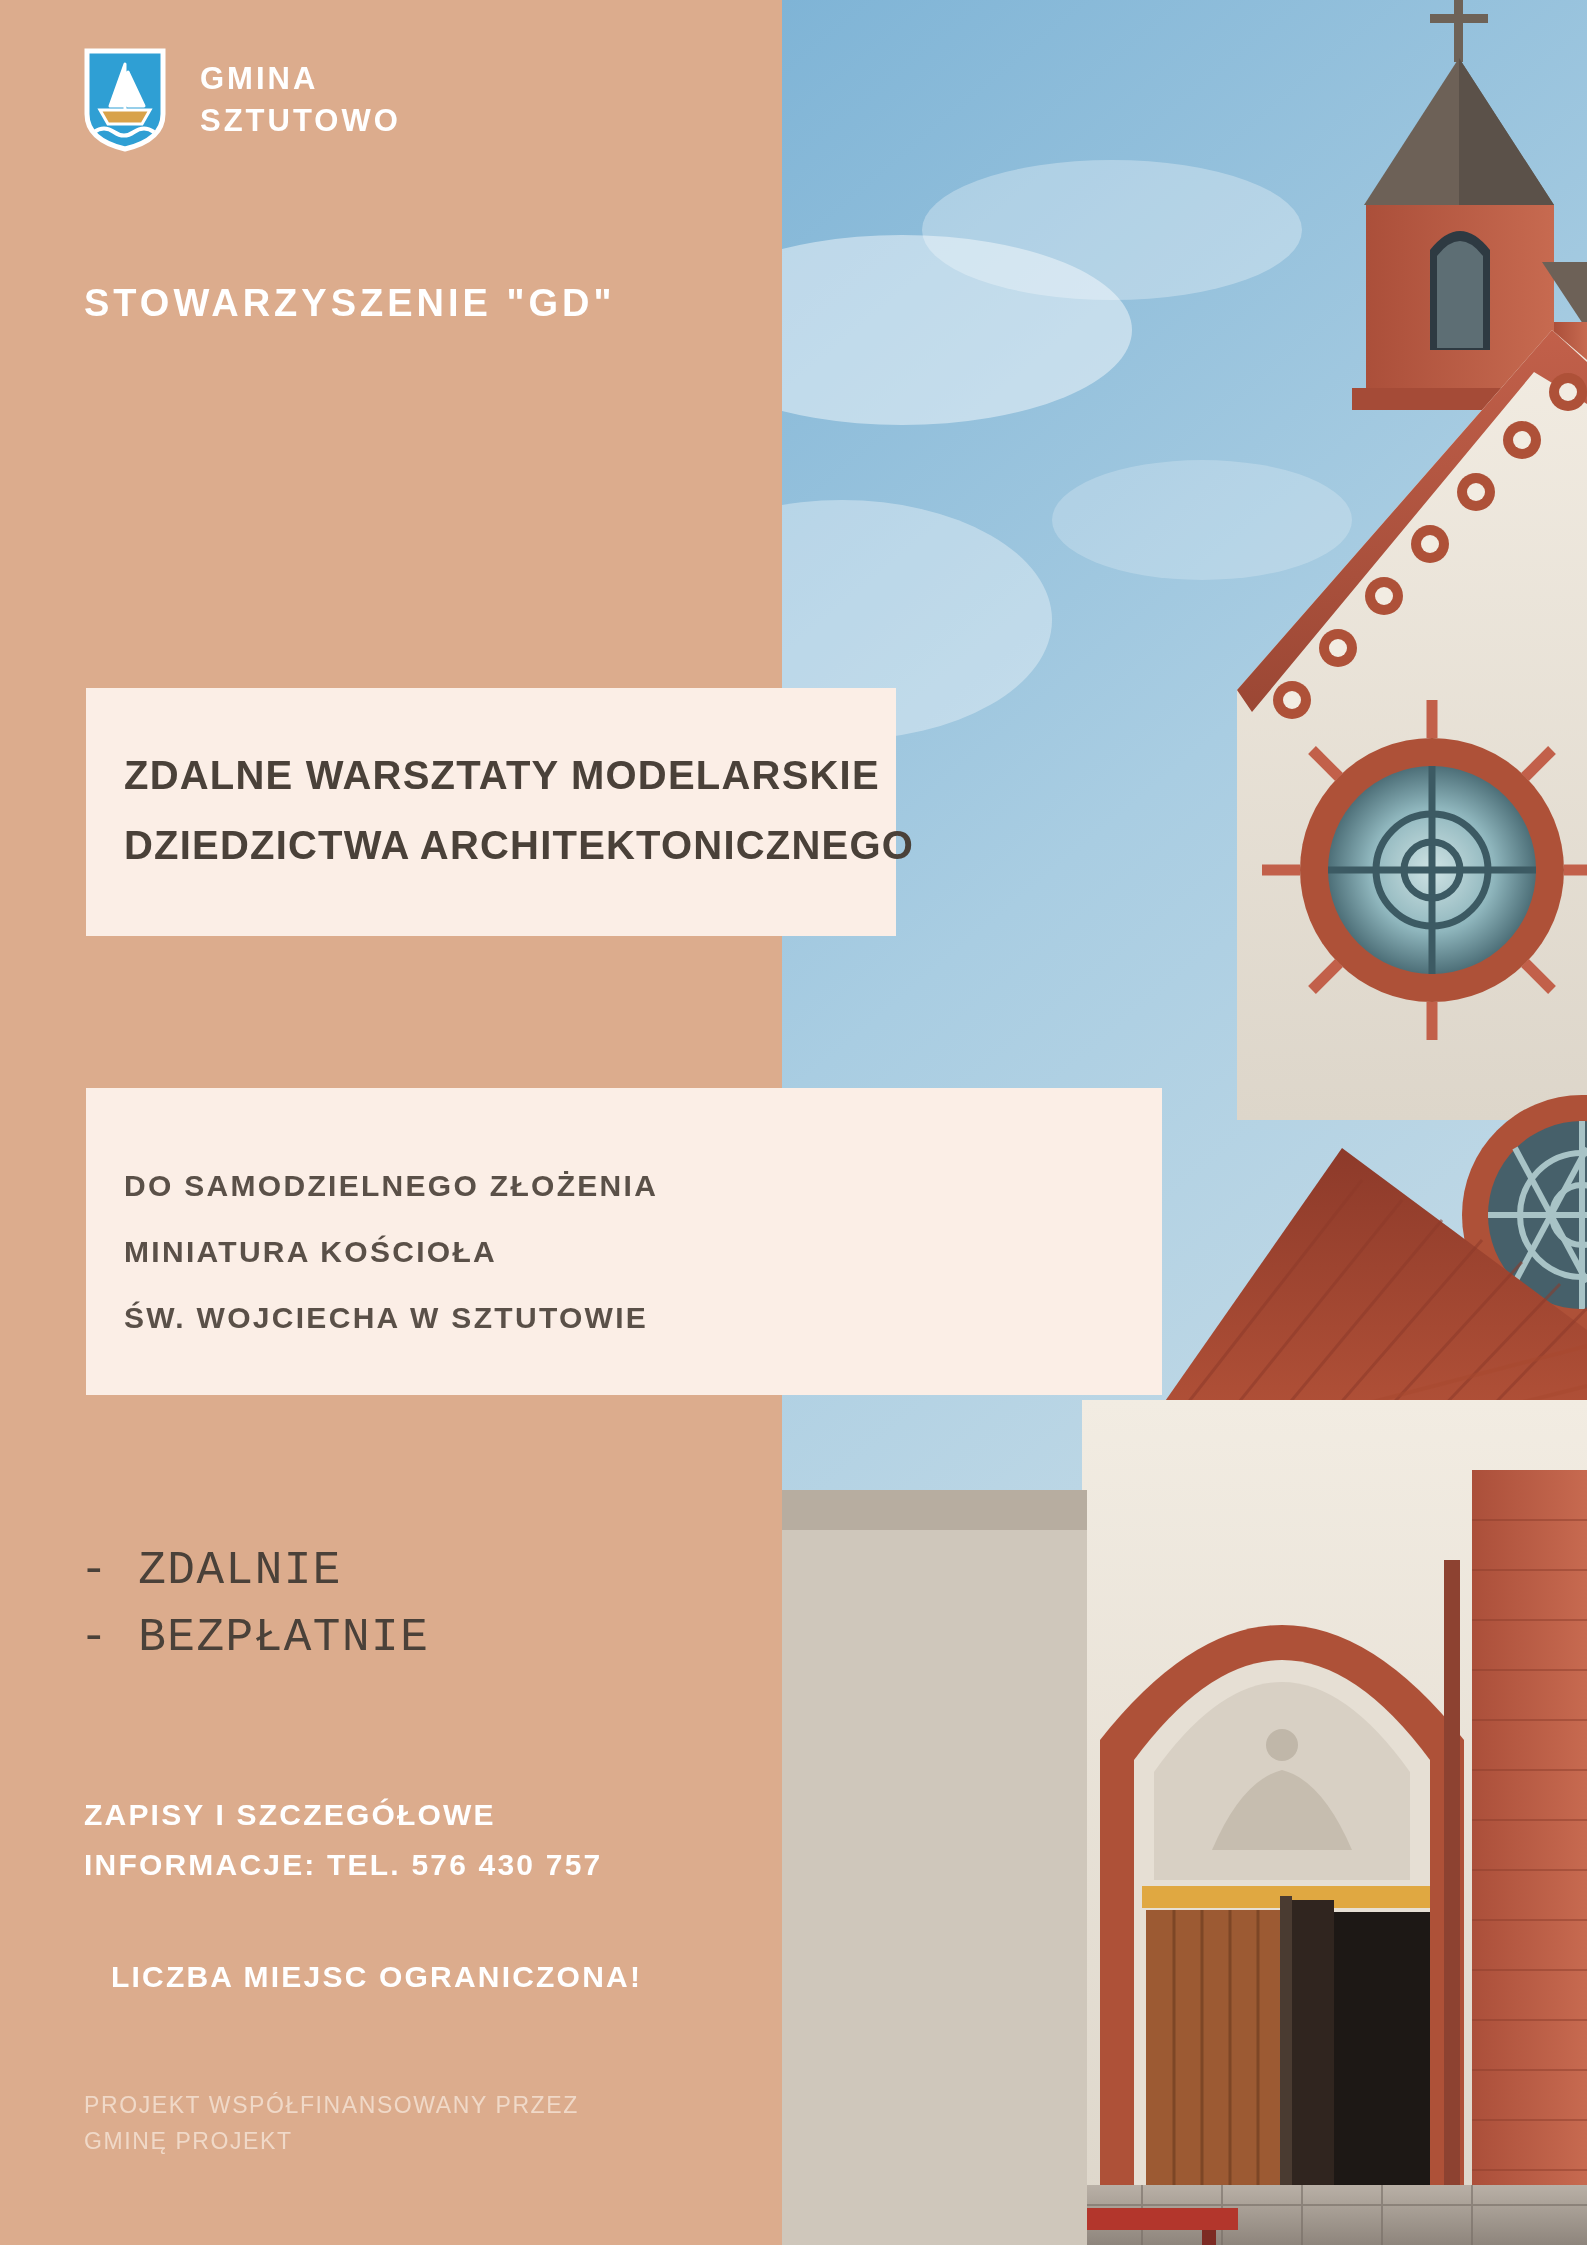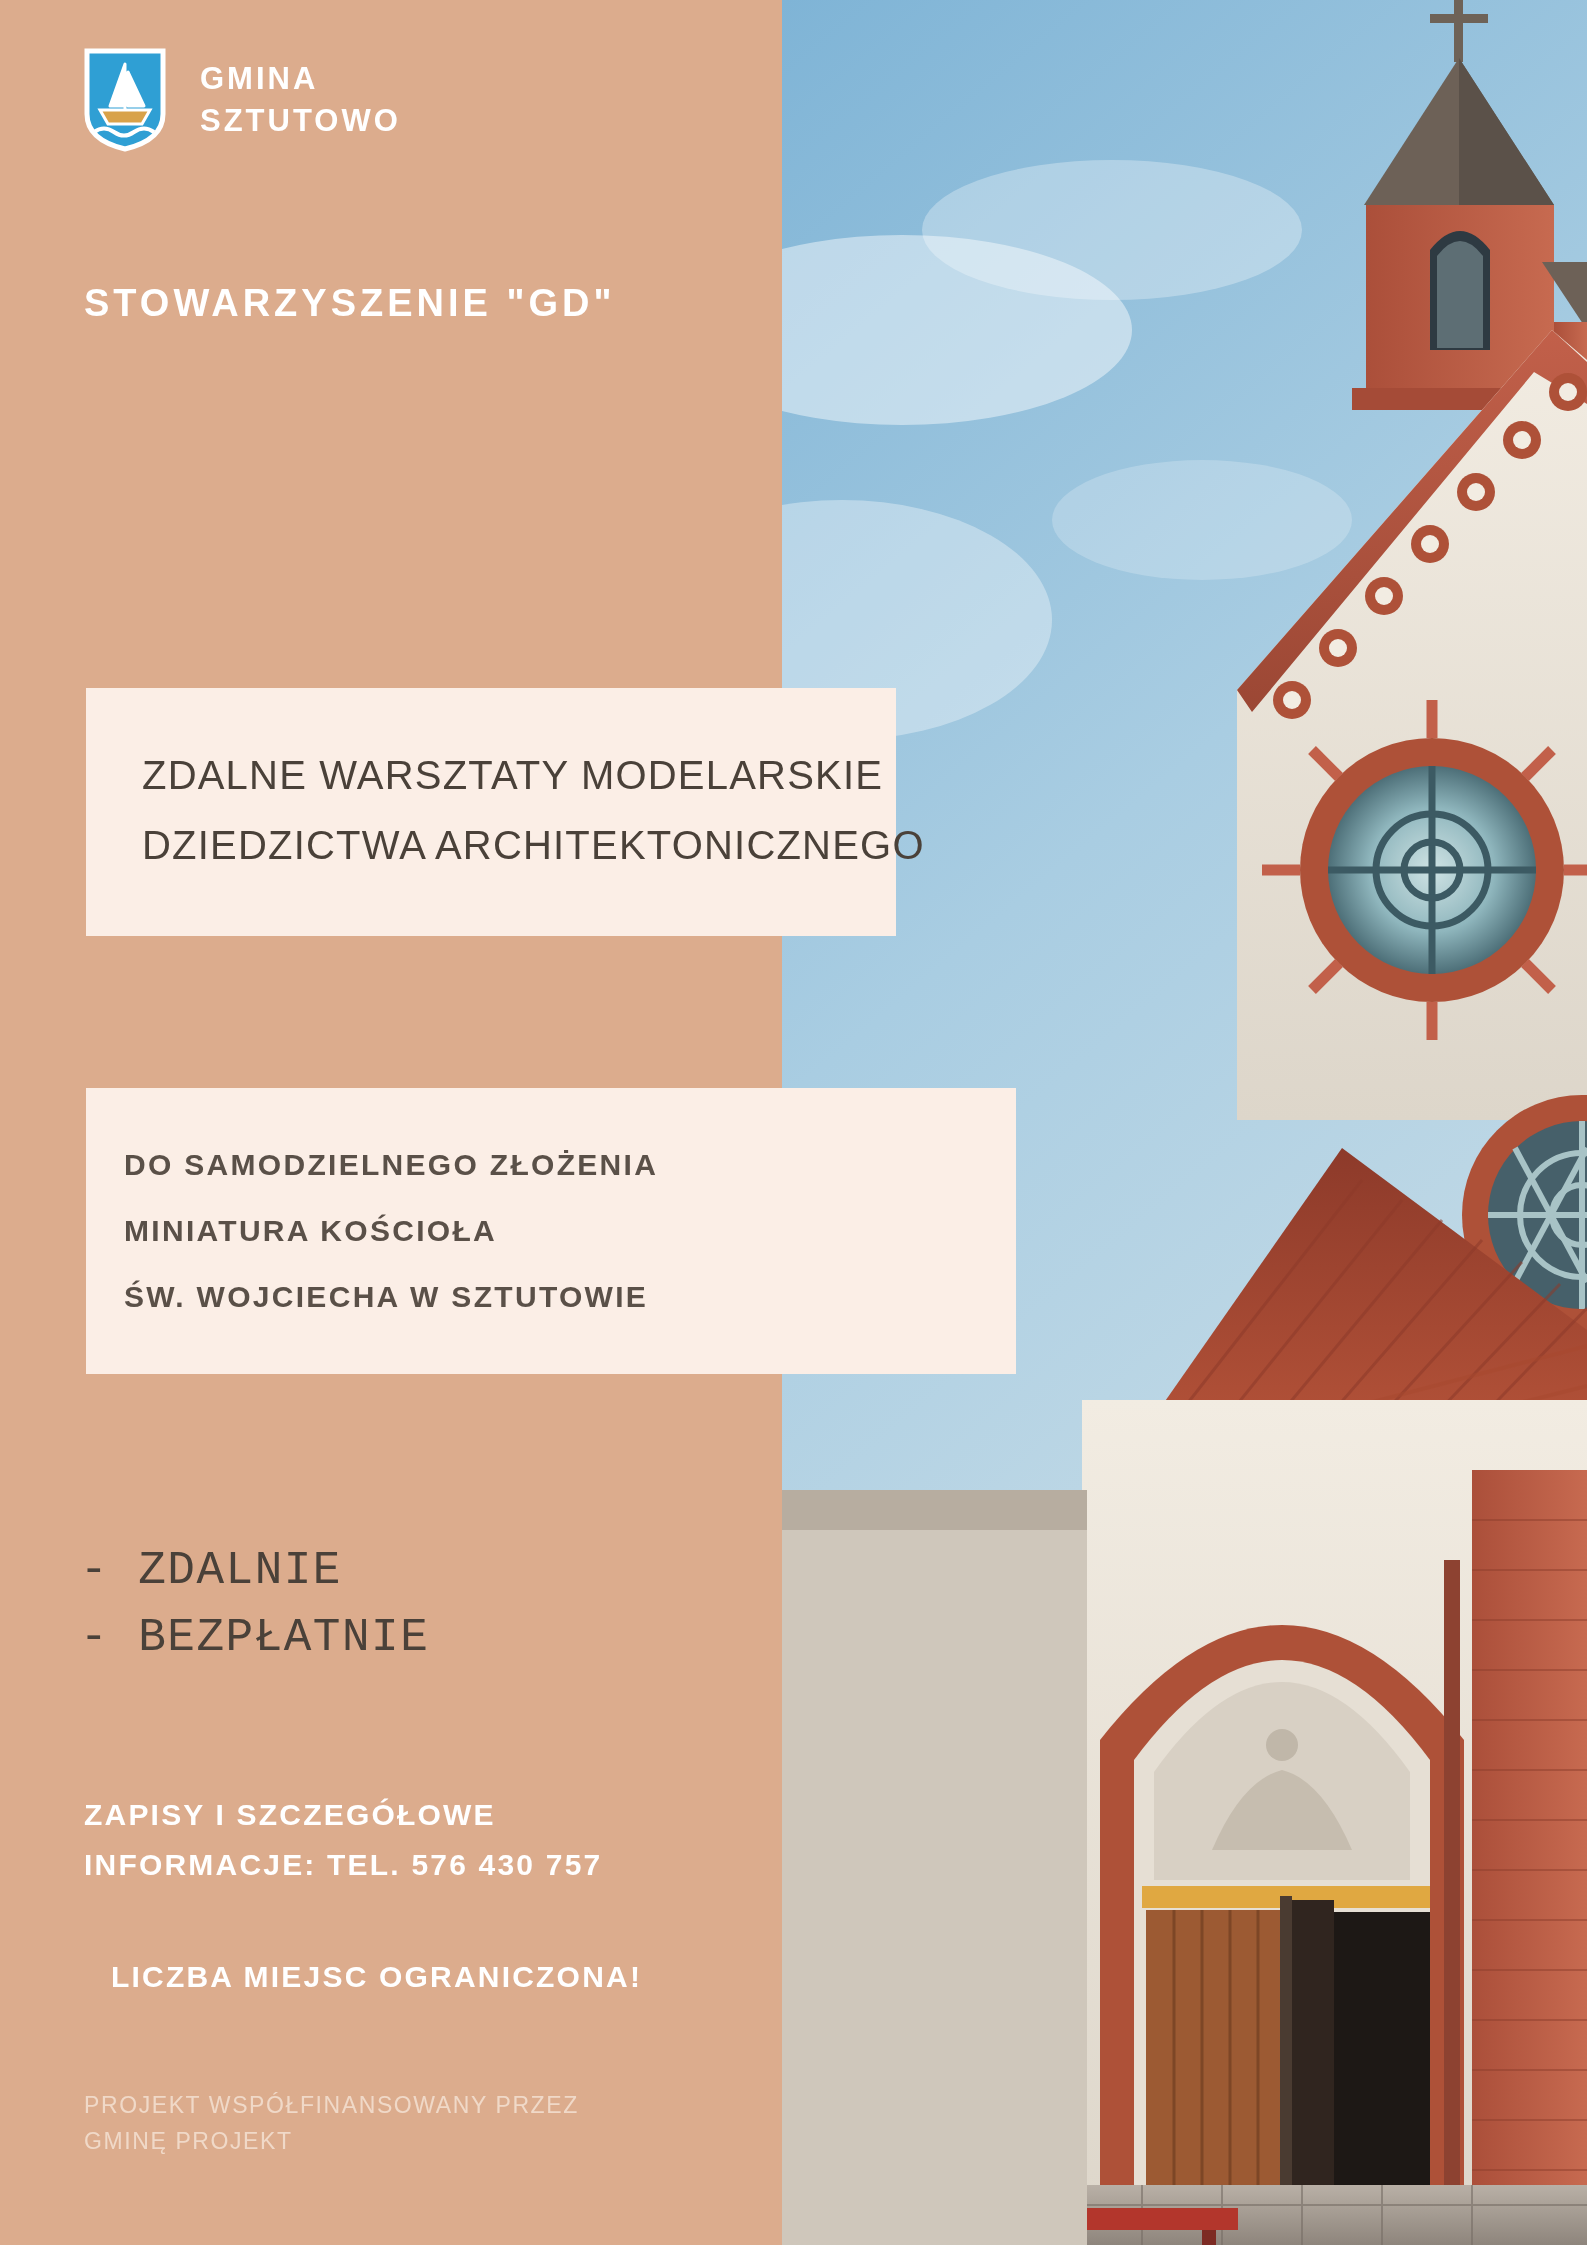--- a/index.html
+++ b/index.html
@@ -83,35 +83,35 @@
     position: absolute;
     top: 688px;
     left: 86px;
     width: 810px;
     background: #fbeee6;
     padding: 52px 0 56px 0;
     box-sizing: border-box;
   }
   .block-main .line {
     color: #4a4139;
-    font-weight: normal;
+    font-weight: bold;
     font-size: 40px;
     letter-spacing: 1.2px;
-    padding: 0 56px;
+    padding: 0 38px;
     line-height: 1.75;
     white-space: nowrap;
   }
 
   .block-sub {
     position: absolute;
     top: 1088px;
     left: 86px;
-    width: 930px;
+    width: 1076px;
     background: #fbeee6;
-    padding: 44px 0 44px 0;
+    padding: 65px 0 44px 0;
     box-sizing: border-box;
   }
   .block-sub .line {
     color: #5a5048;
     font-weight: bold;
     font-size: 30px;
     letter-spacing: 2.3px;
     padding: 0 38px;
     line-height: 2.2;
     white-space: nowrap;

